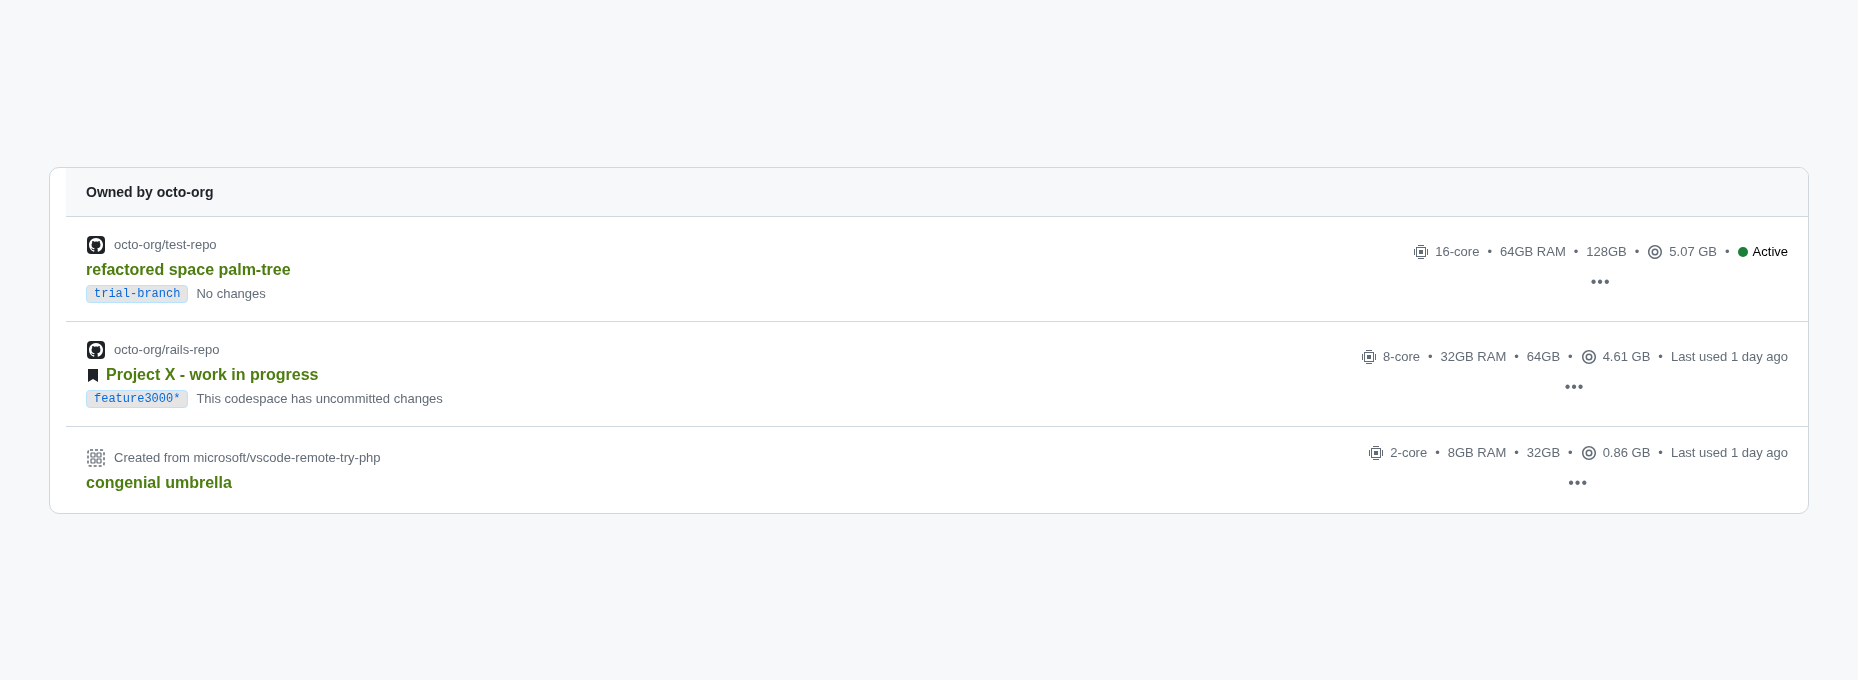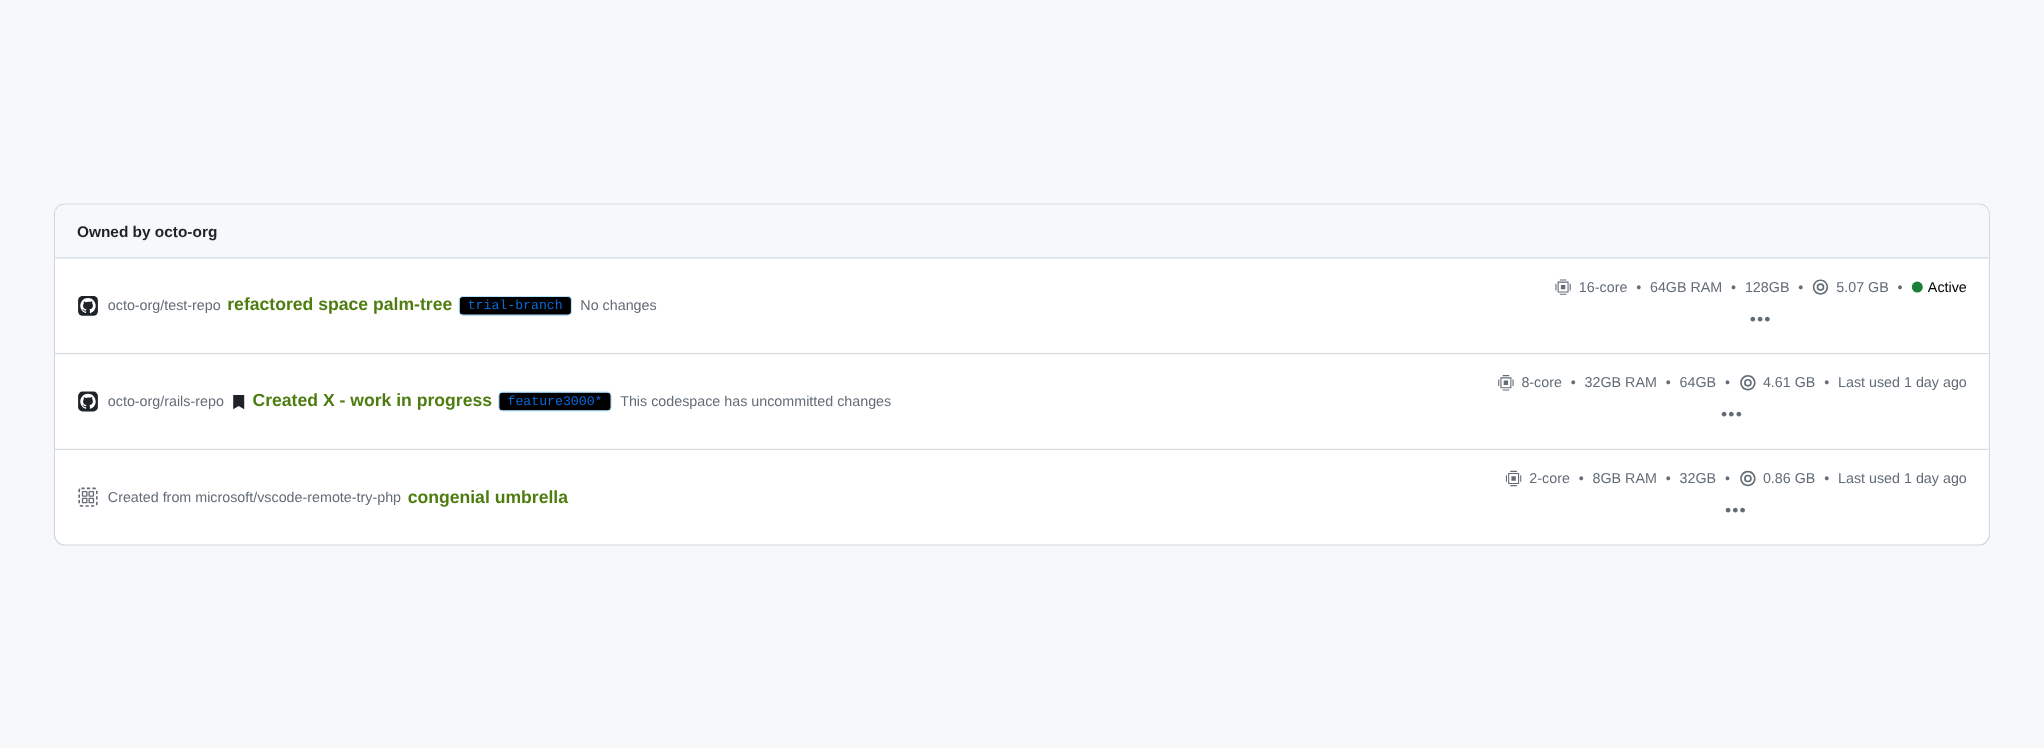--- a/index.html
+++ b/index.html
@@ -14,20 +14,21 @@
       min-height: 100vh;
       padding: 20px;
     }
     .container {
       background: #ffffff;
       border: 1px solid #d0d7de;
       border-radius: 10px;
       width: 1760px;
       max-width: 100%;
       overflow: hidden;
+      padding-left: 16px;
     }
     .section-header {
       padding: 16px 20px;
       border-bottom: 1px solid #d0d7de;
       background: #f6f8fa;
       font-weight: 600;
       font-size: 14px;
       color: #1f2328;
     }
     .codespace-item {
@@ -35,21 +36,21 @@
       border-bottom: 1px solid #d0d7de;
       display: flex;
       align-items: center;
       justify-content: space-between;
     }
     .codespace-item:last-child {
       border-bottom: none;
     }
     .item-left {
       display: flex;
-      flex-direction: row;
+      flex-direction: column;
       gap: 6px;
       flex: 1;
     }
     .item-repo-row {
       display: flex;
       align-items: center;
       gap: 8px;
       color: #636c76;
       font-size: 13px;
     }
@@ -86,21 +87,21 @@
       align-items: center;
     }
     .item-branch-row {
       display: flex;
       align-items: center;
       gap: 8px;
       font-size: 13px;
       color: #636c76;
     }
     .branch-tag {
-      background: #000000;
+      background: #e5e5e5;
       color: #0969da;
       border: 1px solid #b6e3ff;
       border-radius: 4px;
       padding: 1px 7px;
       font-size: 12px;
       font-family: "SFMono-Regular", Consolas, "Liberation Mono", Menlo, monospace;
     }
     .item-right {
       display: flex;
       align-items: center;
@@ -222,21 +223,21 @@
           </svg>
         </div>
         <span>octo-org/rails-repo</span>
       </div>
       <div class="item-name">
         <span class="bookmark-icon">
           <svg width="14" height="16" viewBox="0 0 14 16" fill="#1f2328" xmlns="http://www.w3.org/2000/svg">
             <path d="M2 2v13l5-3 5 3V2H2z"></path>
           </svg>
         </span>
-        <span>Created X - work in progress</span>
+        <span>Project X - work in progress</span>
       </div>
       <div class="item-branch-row">
         <span class="branch-tag">feature3000*</span>
         <span>This codespace has uncommitted changes</span>
       </div>
     </div>
     <div class="item-right">
       <div class="specs">
         <span class="spec-icon">
           <svg width="16" height="16" viewBox="0 0 16 16" fill="#636c76" xmlns="http://www.w3.org/2000/svg">

